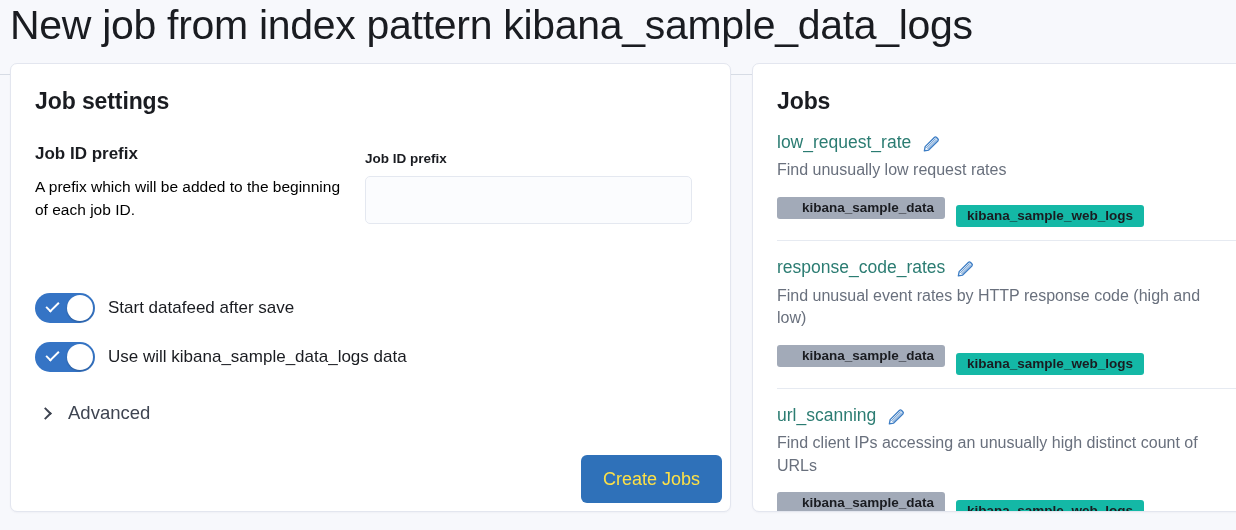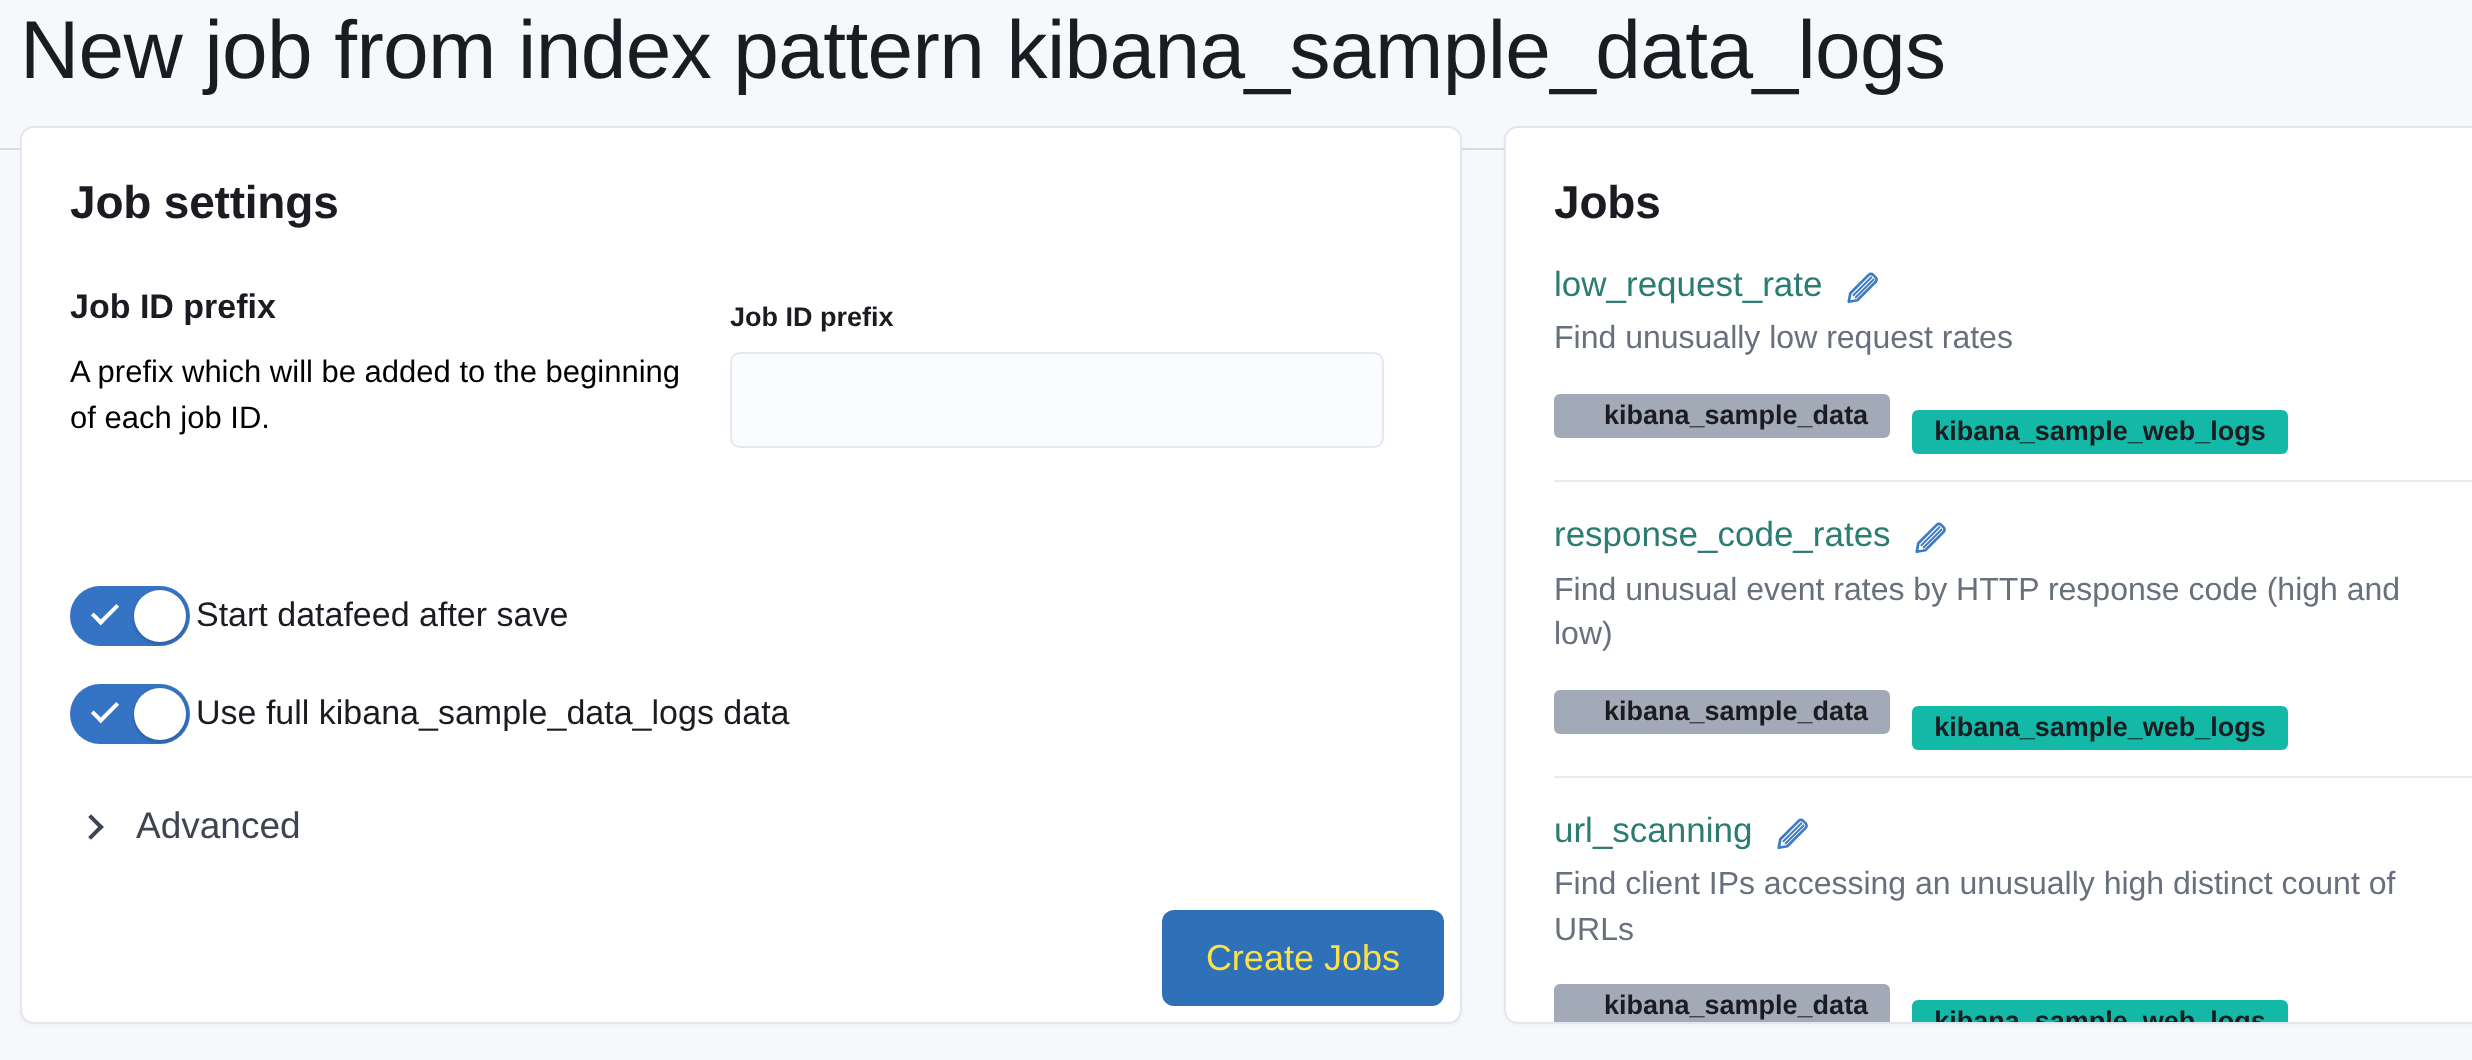--- a/index.html
+++ b/index.html
@@ -189,21 +189,21 @@
     right: 2px;
     top: 2px;
     width: 26px;
     height: 26px;
     border-radius: 50%;
     background: #ffffff;
     box-shadow: 0 1px 2px rgba(0,0,0,0.22);
   }
 
   .switch-label {
-    margin-left: 3px;
+    margin-left: 13px;
     font-size: 17px;
     color: #1a1c21;
     line-height: 1.2;
     white-space: nowrap;
     text-align: center;
   }
 
   
   .accordion {
     position: absolute;
@@ -361,21 +361,21 @@
               <div class="switch-knob"></div>
             </div>
             <div class="switch-label">Start datafeed after save</div>
           </div>
 
           <div class="switch-row">
             <div class="switch">
               <div class="switch-check"></div>
               <div class="switch-knob"></div>
             </div>
-            <div class="switch-label">Use full kibana_sample_data_logs data</div>
+            <div class="switch-label">Use will kibana_sample_data_logs data</div>
           </div>
 
         </div>
 
         <div class="accordion">
           <span class="chevron-right"></span>
           <span class="accordion-label">Advanced</span>
         </div>
 
         <button class="btn-primary">Create Jobs</button>

